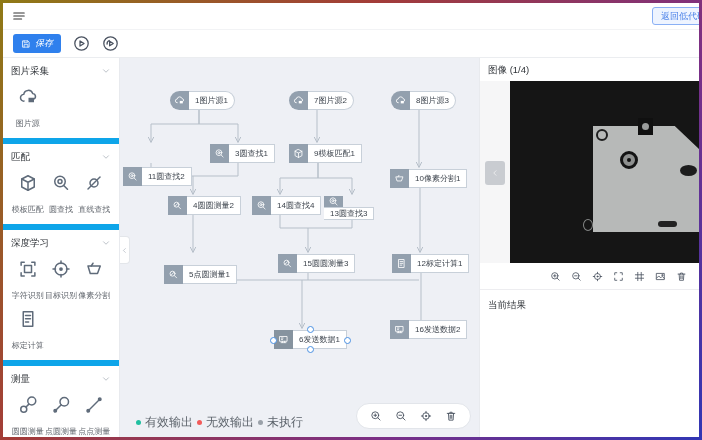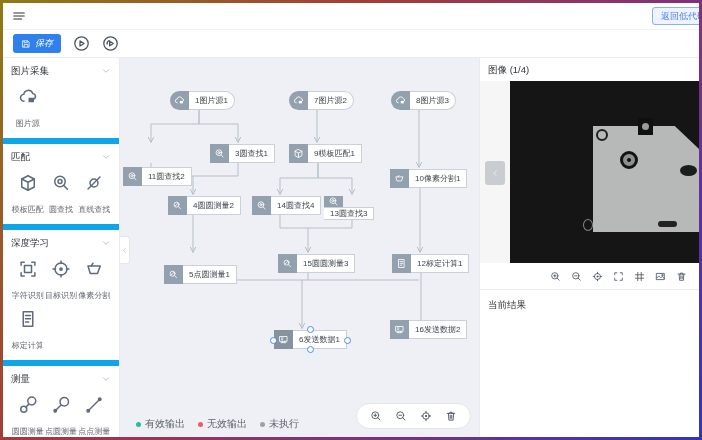--- a/index.html
+++ b/index.html
@@ -45,21 +45,21 @@
   .node.pill .nicon{border-radius:10px 0 0 10px;}
   .node.pill .nlabel{border-radius:0 10px 10px 0;}
   .node.selected .nicon{background:#86939f;}
   .h{position:absolute;width:5px;height:5px;background:#fff;border:1px solid #4a90e2;border-radius:50%;z-index:3;}
   .hl{left:-4px;top:7px;} .hr{right:-4px;top:7px;} .ht{left:50%;margin-left:-3px;top:-4px;} .hb{left:50%;margin-left:-3px;bottom:-4px;}
 
   .collapse-tab{position:absolute;left:0;top:178px;width:9px;height:26px;background:#fff;border:1px solid #e3e6ea;
     border-left:none;border-radius:0 4px 4px 0;display:flex;align-items:center;justify-content:center;color:#98a2ad;z-index:4;cursor:pointer;}
   .collapse-tab .svg-wrap{width:7px;height:7px;}
 
-  .legend{position:absolute;left:16px;bottom:7px;display:flex;gap:13px;font-size:10px;color:#5d646c;align-items:center;z-index:4;}
+  .legend{position:absolute;left:16px;bottom:7px;display:flex;gap:4px;font-size:12px;color:#5d646c;align-items:center;z-index:4;}
   .legend-item{display:flex;align-items:center;}
   .dot{width:5px;height:5px;border-radius:50%;display:inline-block;margin-right:4px;}
 
   .canvas-tools{position:absolute;right:8px;bottom:9px;background:#fff;border:1px solid #e2e5ea;border-radius:13px;
     height:24px;display:flex;align-items:center;gap:13px;padding:0 13px;color:#4a5260;z-index:4;}
   .ticon{width:12px;height:12px;cursor:pointer;}
 
   
   .rightpanel{width:219px;border-left:1px solid #e8eaee;background:#fff;flex:none;display:flex;flex-direction:column;}
   .rp-header{font-size:9.5px;color:#2f3338;padding:6px 8px 4px;}

